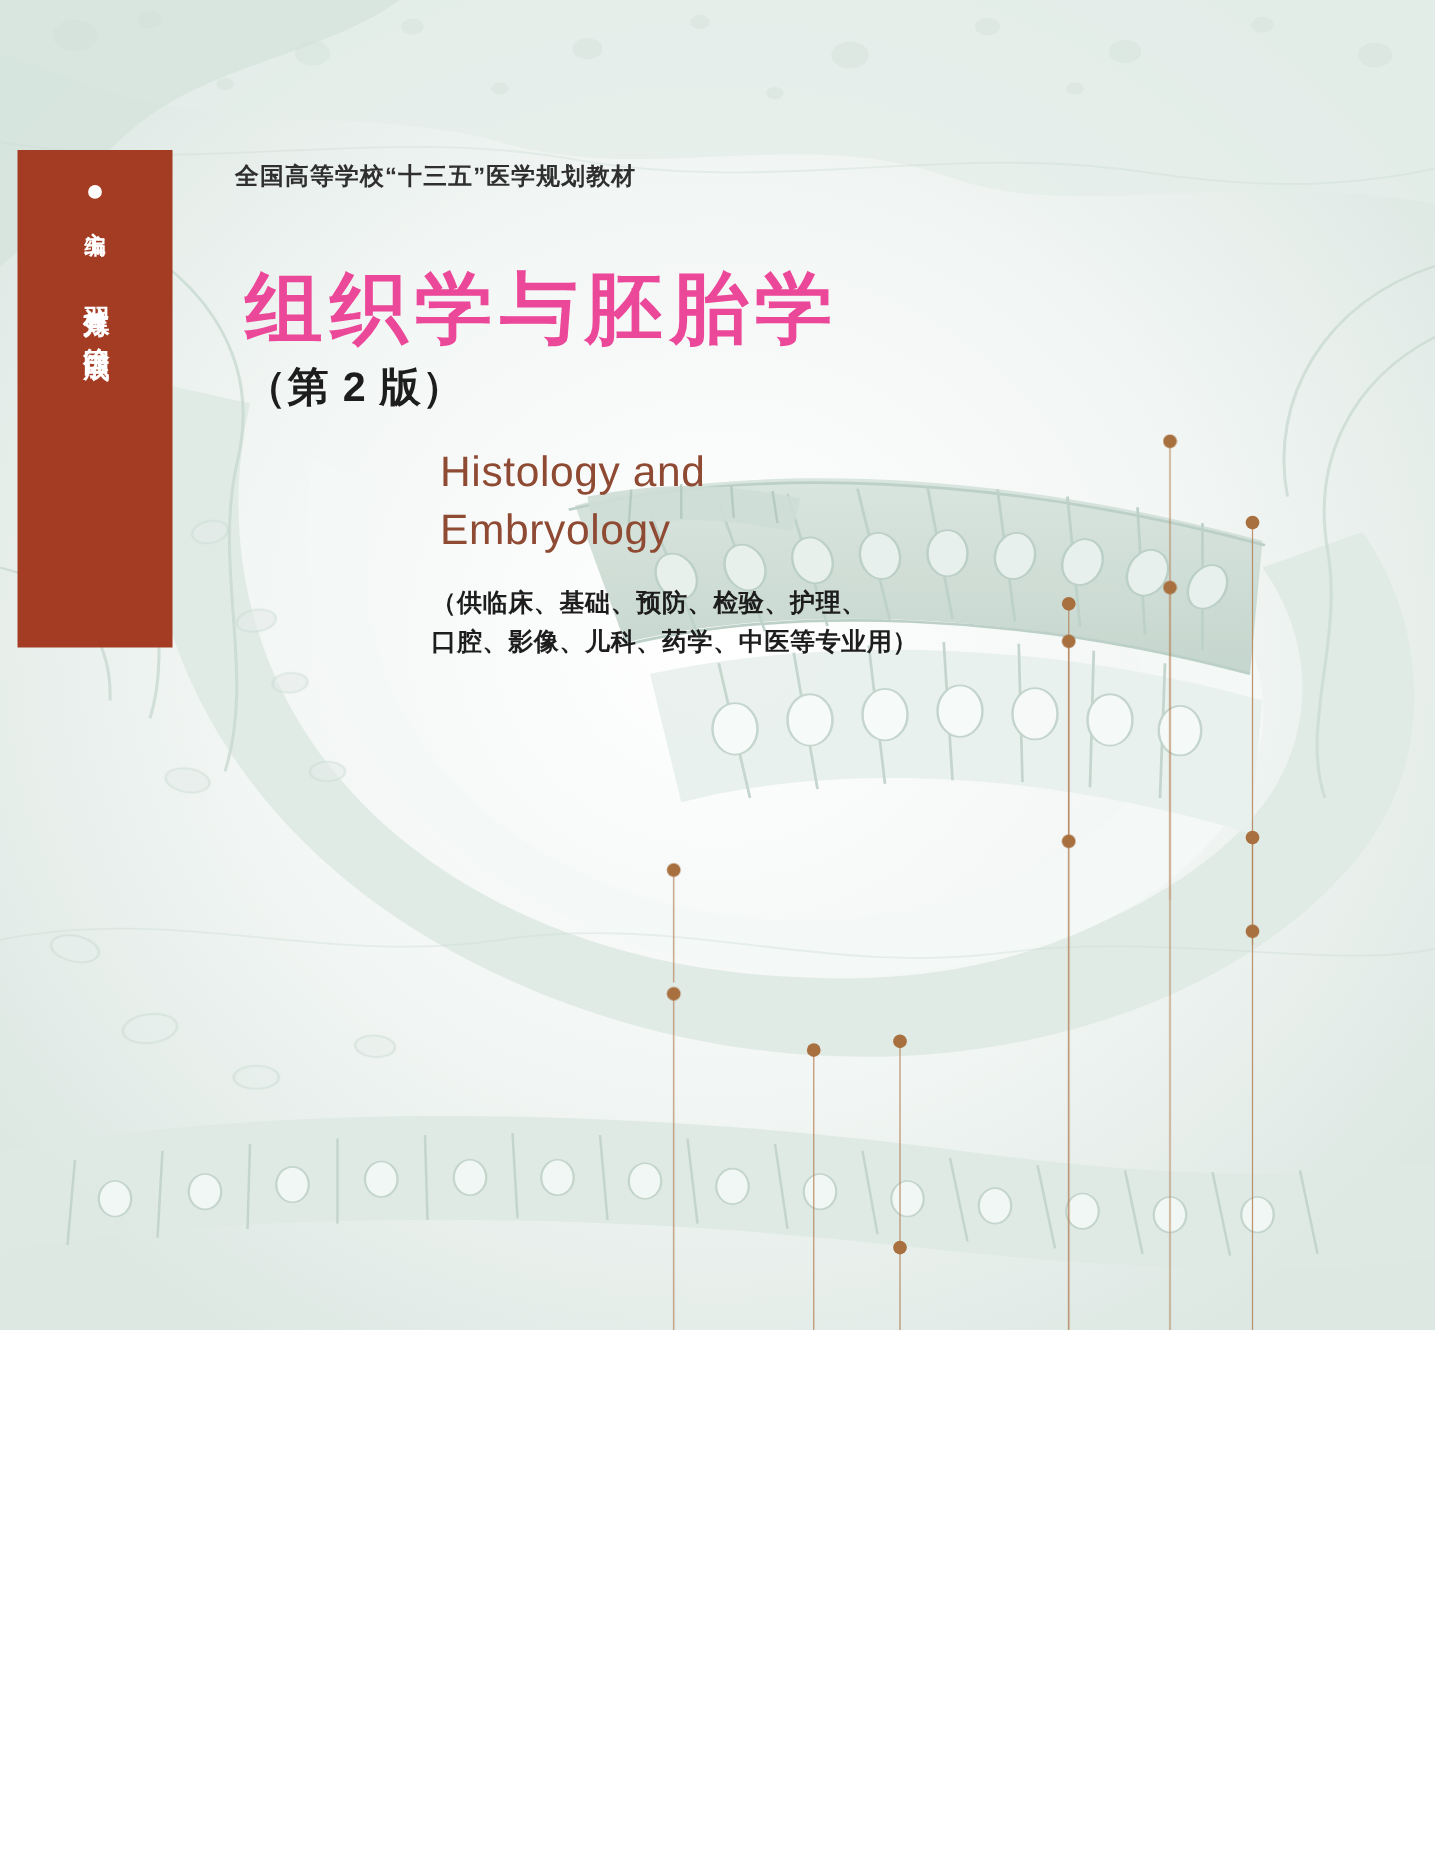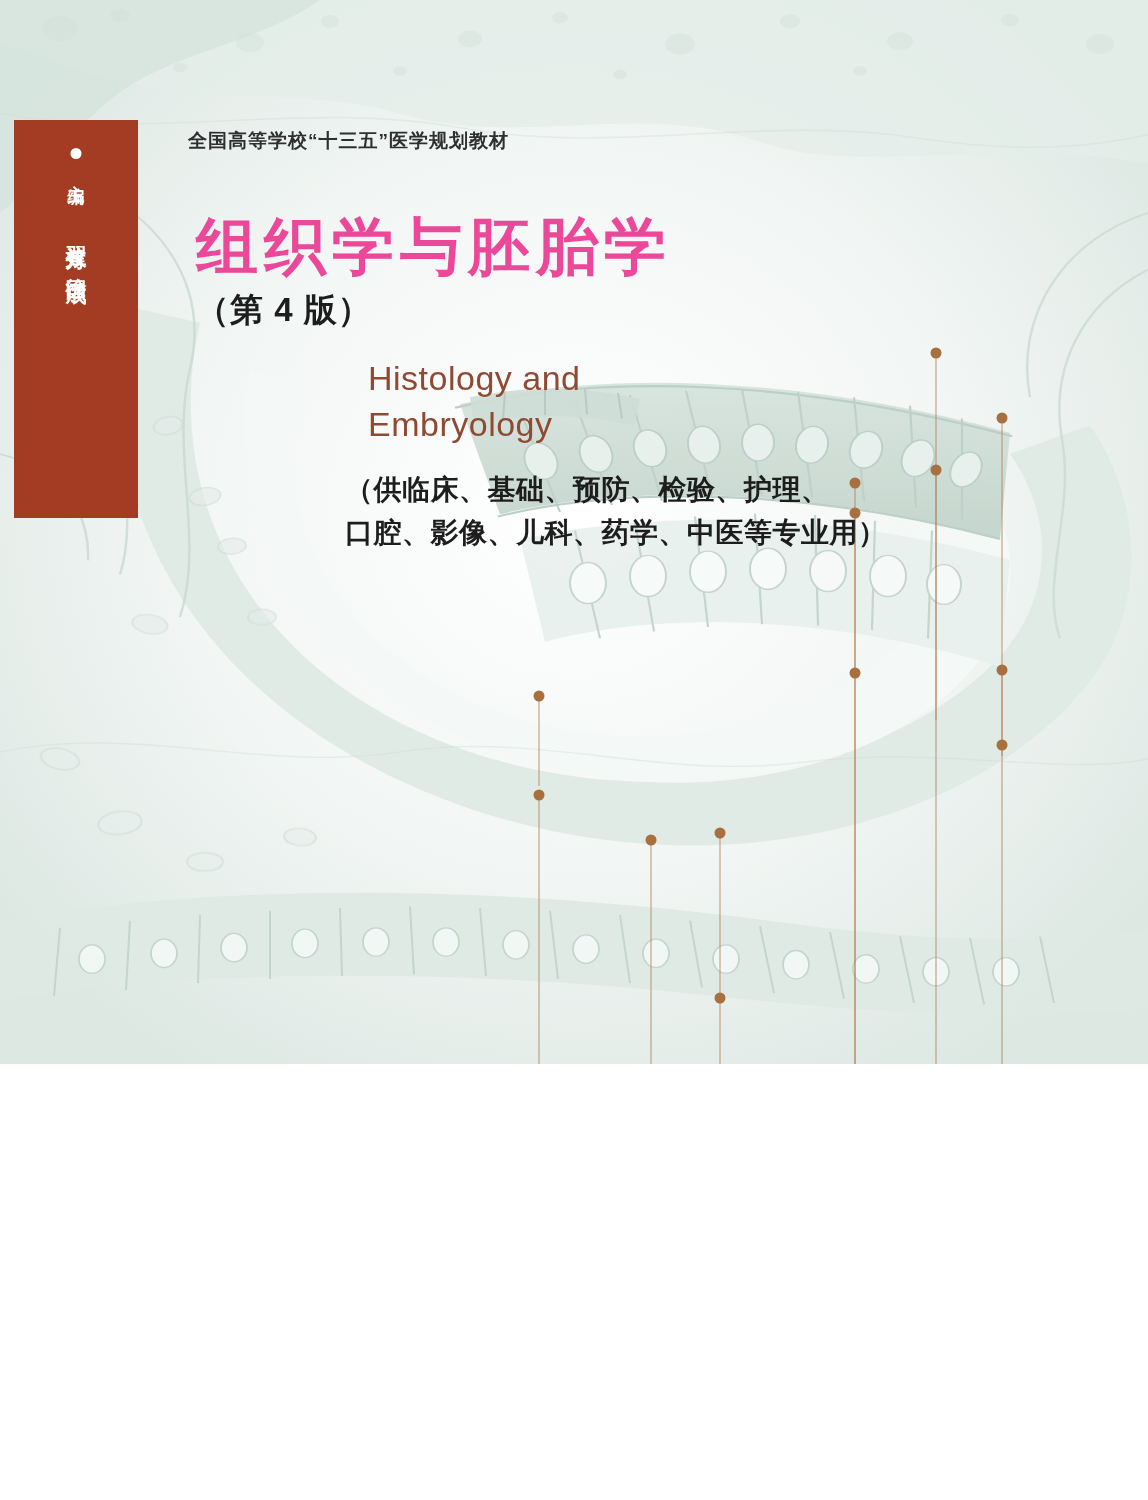--- a/index.html
+++ b/index.html
@@ -100,34 +100,34 @@
     top: 288px;
     font-size: 33px;
     font-weight: bold;
     color: #1d1d1d;
     letter-spacing: 1px;
     z-index: 6;
   }
 
   .en-title {
     position: absolute;
-    left: 368px;
+    left: 352px;
     top: 356px;
     font-size: 34px;
     line-height: 1.35;
     color: #8f4a33;
     letter-spacing: 0.5px;
     z-index: 6;
   }
 
   .audience {
     position: absolute;
     left: 345px;
     top: 468px;
-    font-size: 28px;
+    font-size: 20px;
     line-height: 1.55;
     color: #1d1d1d;
     font-weight: bold;
     letter-spacing: 0.5px;
     z-index: 6;
   }
 
   
   .publisher {
     position: absolute;
@@ -421,20 +421,20 @@
   <div class="side-band">
     <span class="dot"></span>
     <span class="band-text editor-label">主编</span>
     <span class="band-text editor-names">翟效月　徐国成</span>
   </div>
 
   <div class="series-line">全国高等学校“十三五”医学规划教材</div>
 
   <div class="main-title">组织学与胚胎学</div>
 
-  <div class="edition">（第 4 版）</div>
+  <div class="edition">（第 2 版）</div>
 
   <div class="en-title">Histology and<br>Embryology</div>
 
   <div class="audience">（供临床、基础、预防、检验、护理、<br>口腔、影像、儿科、药学、中医等专业用）</div>
 
 
 </div>
 
 </body></html>

